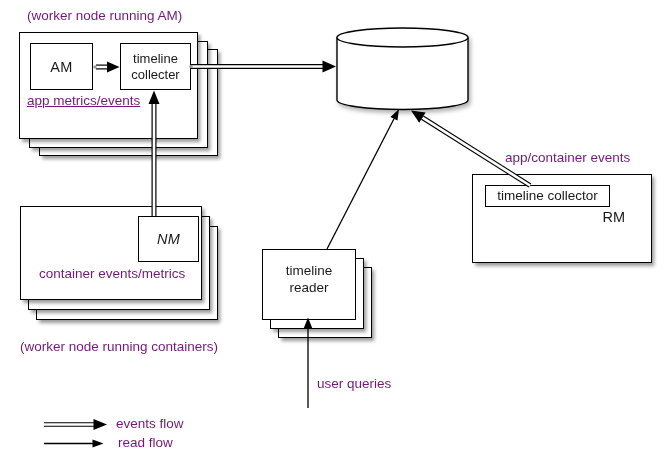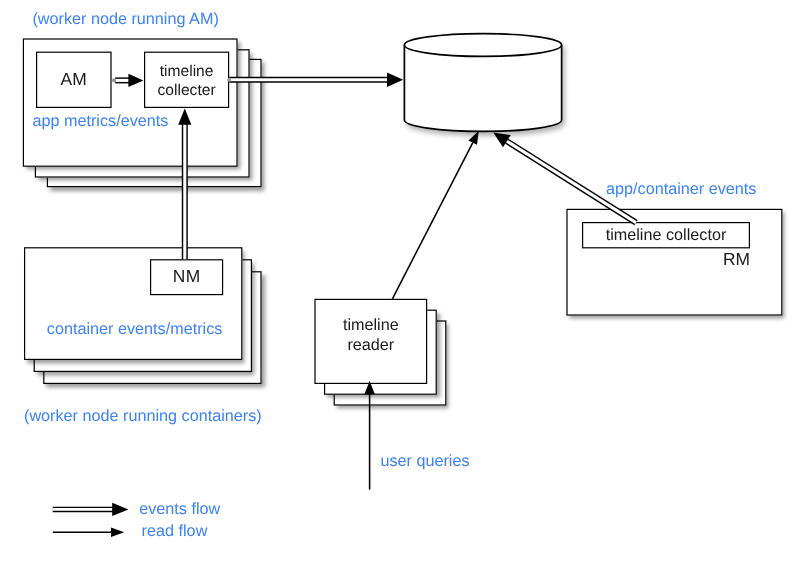--- a/index.html
+++ b/index.html
@@ -1,20 +1,20 @@
 <!DOCTYPE html>
 <html><head>
 <meta charset="utf-8">
 <style>
   html,body { margin:0; padding:0; background:#ffffff; }
   .canvas {
     position:relative; width:666px; height:468px; background:#ffffff;
     font-family:"Liberation Sans", sans-serif; color:#1a1a1a; overflow:hidden;
   }
-  .cap { position:absolute; font-size:13.5px; white-space:nowrap; color:#3b82f6; }
+  .cap { position:absolute; font-size:13.5px; white-space:nowrap; color:#701a75; }
   .layer {
     position:absolute; background:#ffffff; border:1.3px solid #000;
     box-sizing:border-box; box-shadow:2.5px 3px 3.5px rgba(0,0,0,0.40);
   }
   .inner-box {
     position:absolute; background:#ffffff; border:1.3px solid #000;
     box-sizing:border-box; display:flex; align-items:center; justify-content:center;
     text-align:center; font-size:13px; line-height:16px;
   }
   .biglabel { font-size:14.5px; letter-spacing:0.3px; }
@@ -47,36 +47,36 @@
     <span>AM</span>
   </div>
 
   <div class="inner-box" style="left:120px; top:43px; width:71px; height:47px;">
     <span>
       <span style="display:block;">timeline</span>
       <span style="display:block;">collecter</span>
     </span>
   </div>
 
-  <div class="cap" style="left:27px; top:93px;">app metrics/events</div>
+  <div class="cap" style="left:27px; top:93px;text-decoration:underline;">app metrics/events</div>
 
   <div class="layer" style="left:36px; top:226px; width:182px; height:94px;"></div>
   <div class="layer" style="left:28px; top:216px; width:182px; height:94px;"></div>
   <div class="layer" style="left:20px; top:206px; width:182px; height:94px;"></div>
 
-  <div class="inner-box biglabel" style="left:125px; top:216px; width:61px; height:30px;">
+  <div class="inner-box biglabel" style="left:138px; top:216px; width:61px; height:46px;font-style:italic;">
     <span>NM</span>
   </div>
 
   <div class="cap" style="left:39px; top:266px;">container events/metrics</div>
 
   <div class="cap" style="left:20px; top:339px;">(worker node running containers)</div>
 
   <div class="layer" style="left:472px; top:174px; width:180px; height:89px;"></div>
-  <div class="inner-box" style="left:485px; top:185px; width:140px; height:22px; font-size:13.5px;">
+  <div class="inner-box" style="left:485px; top:185px; width:125px; height:22px; font-size:13.5px;">
     <span>timeline collector</span>
   </div>
   <div class="rm-label">RM</div>
   <div class="cap" style="left:505px; top:150px;">app/container events</div>
 
   <div class="layer" style="left:278px; top:267px; width:94px; height:71px;"></div>
   <div class="layer" style="left:270px; top:258px; width:94px; height:71px;"></div>
   <div class="layer" style="left:262px; top:249px; width:94px; height:71px; box-shadow:none;"></div>
 
   <div class="reader-label">

